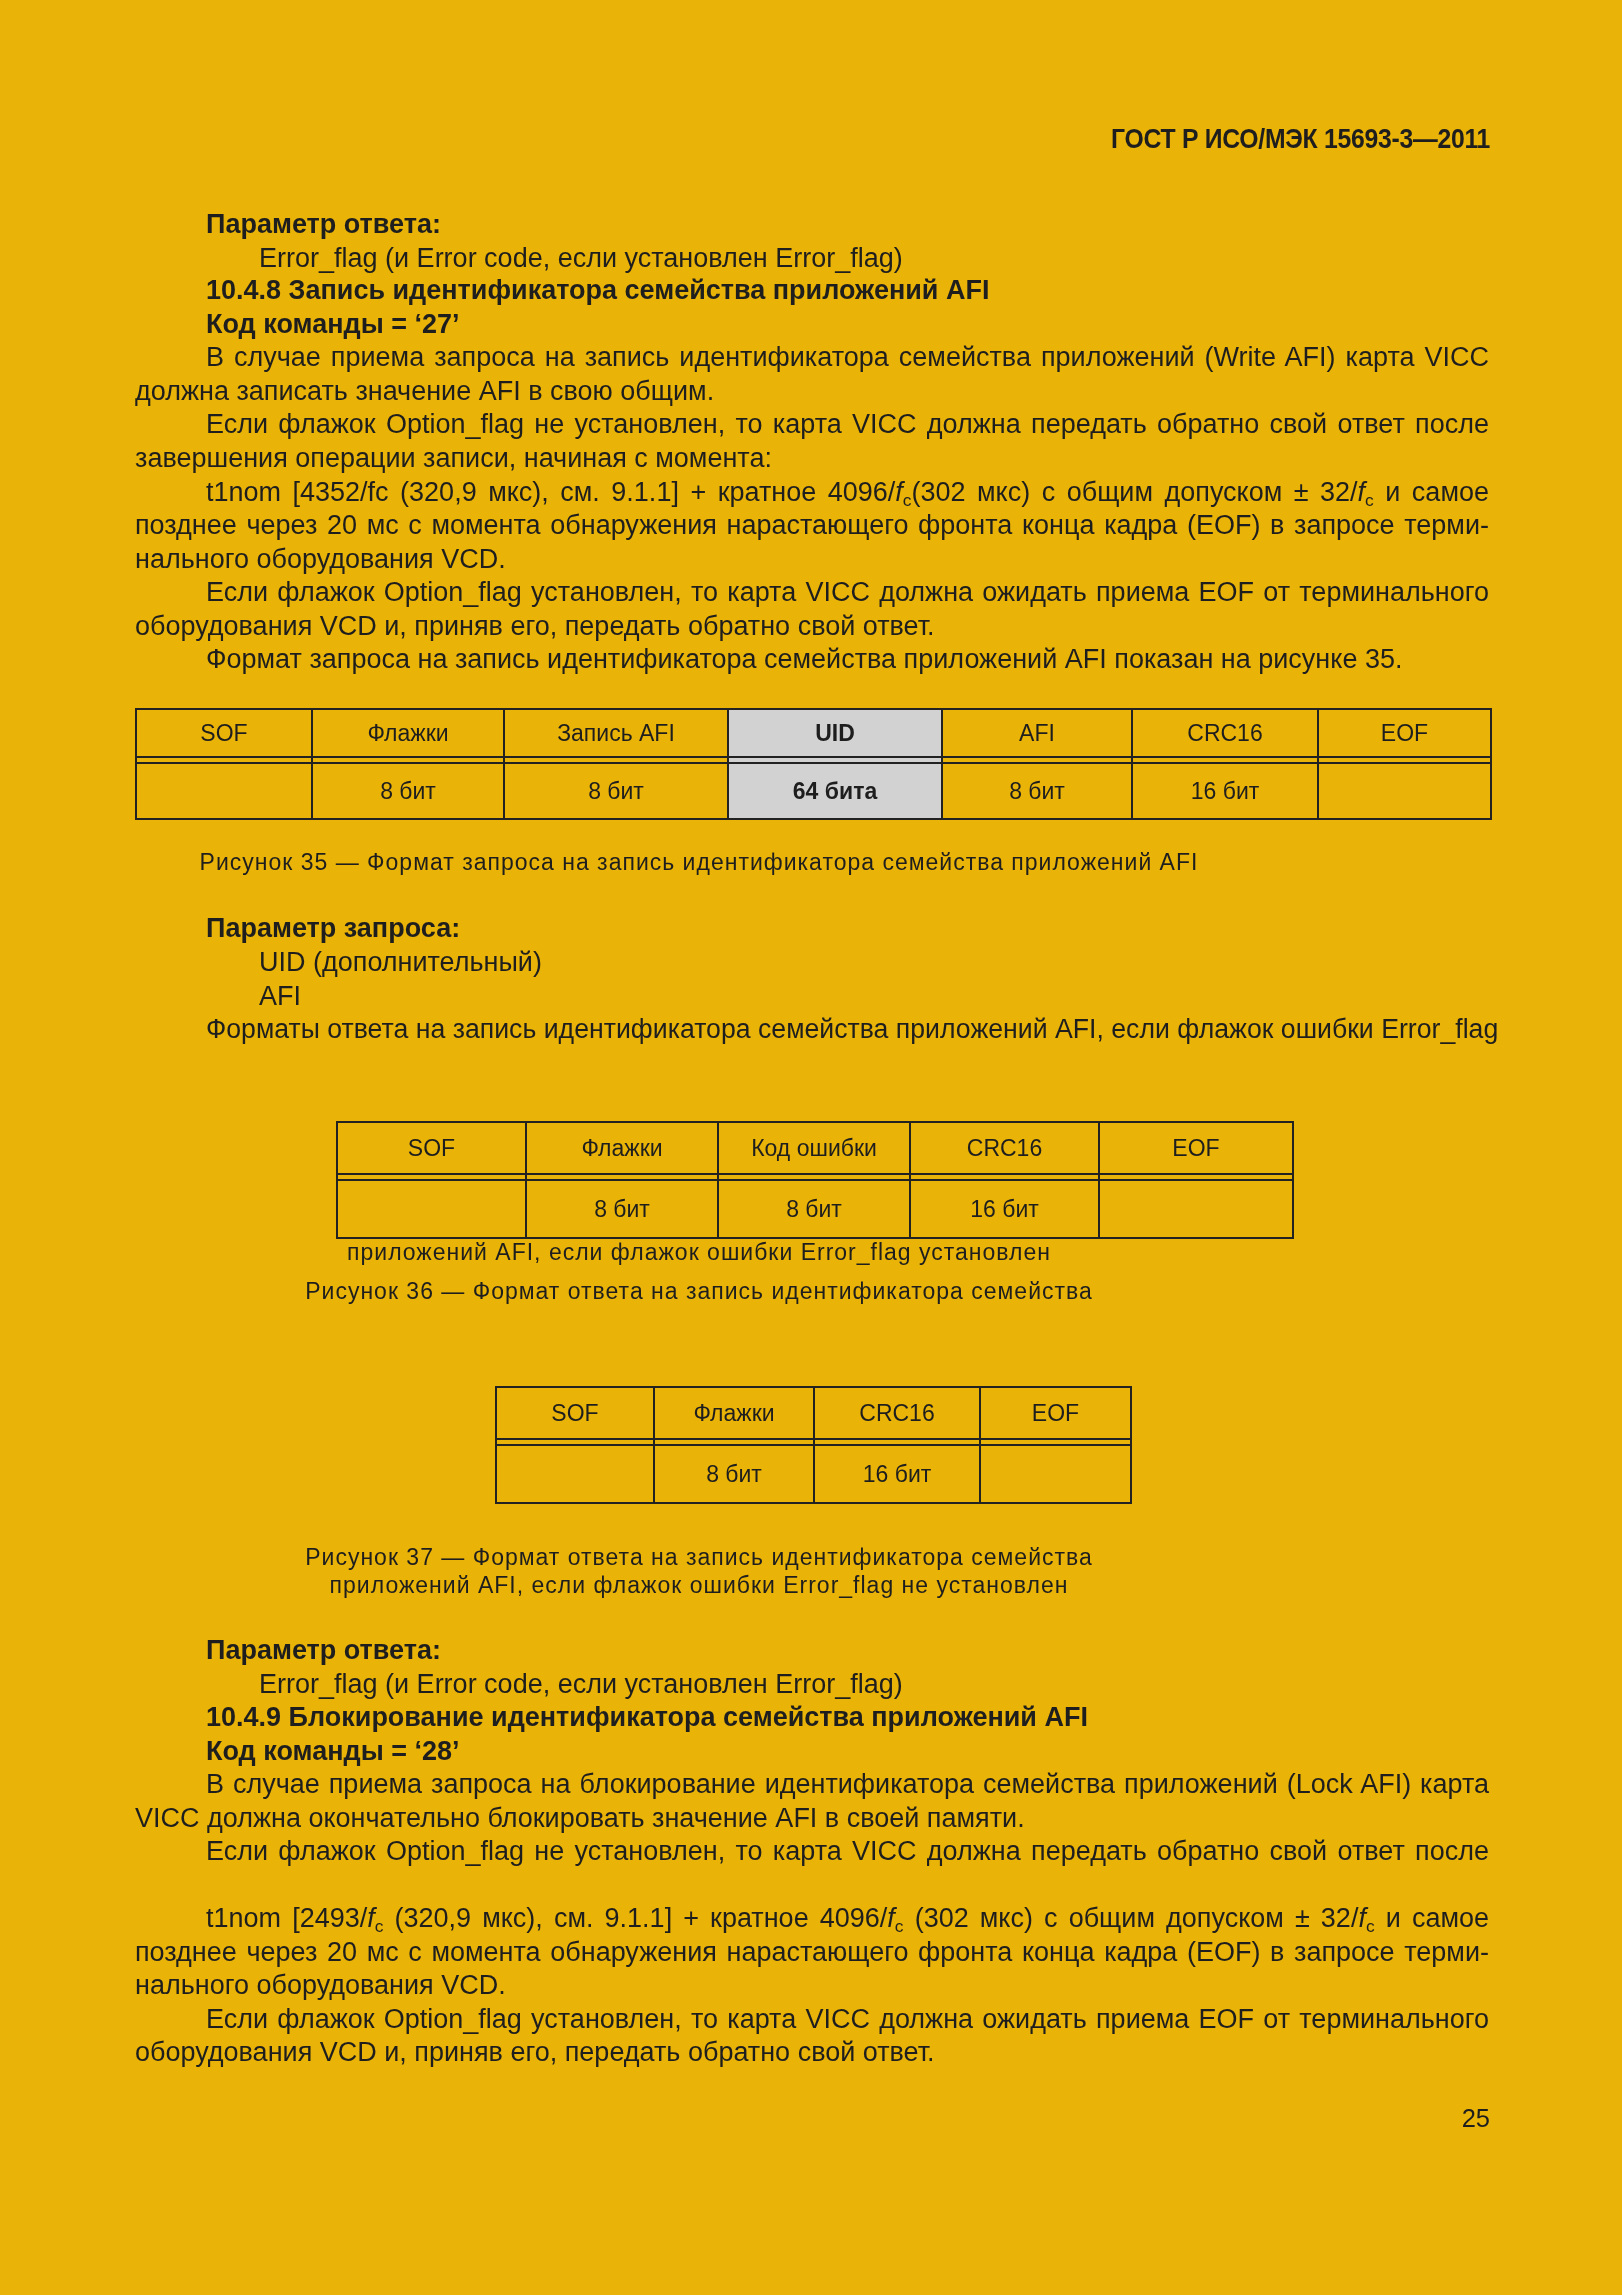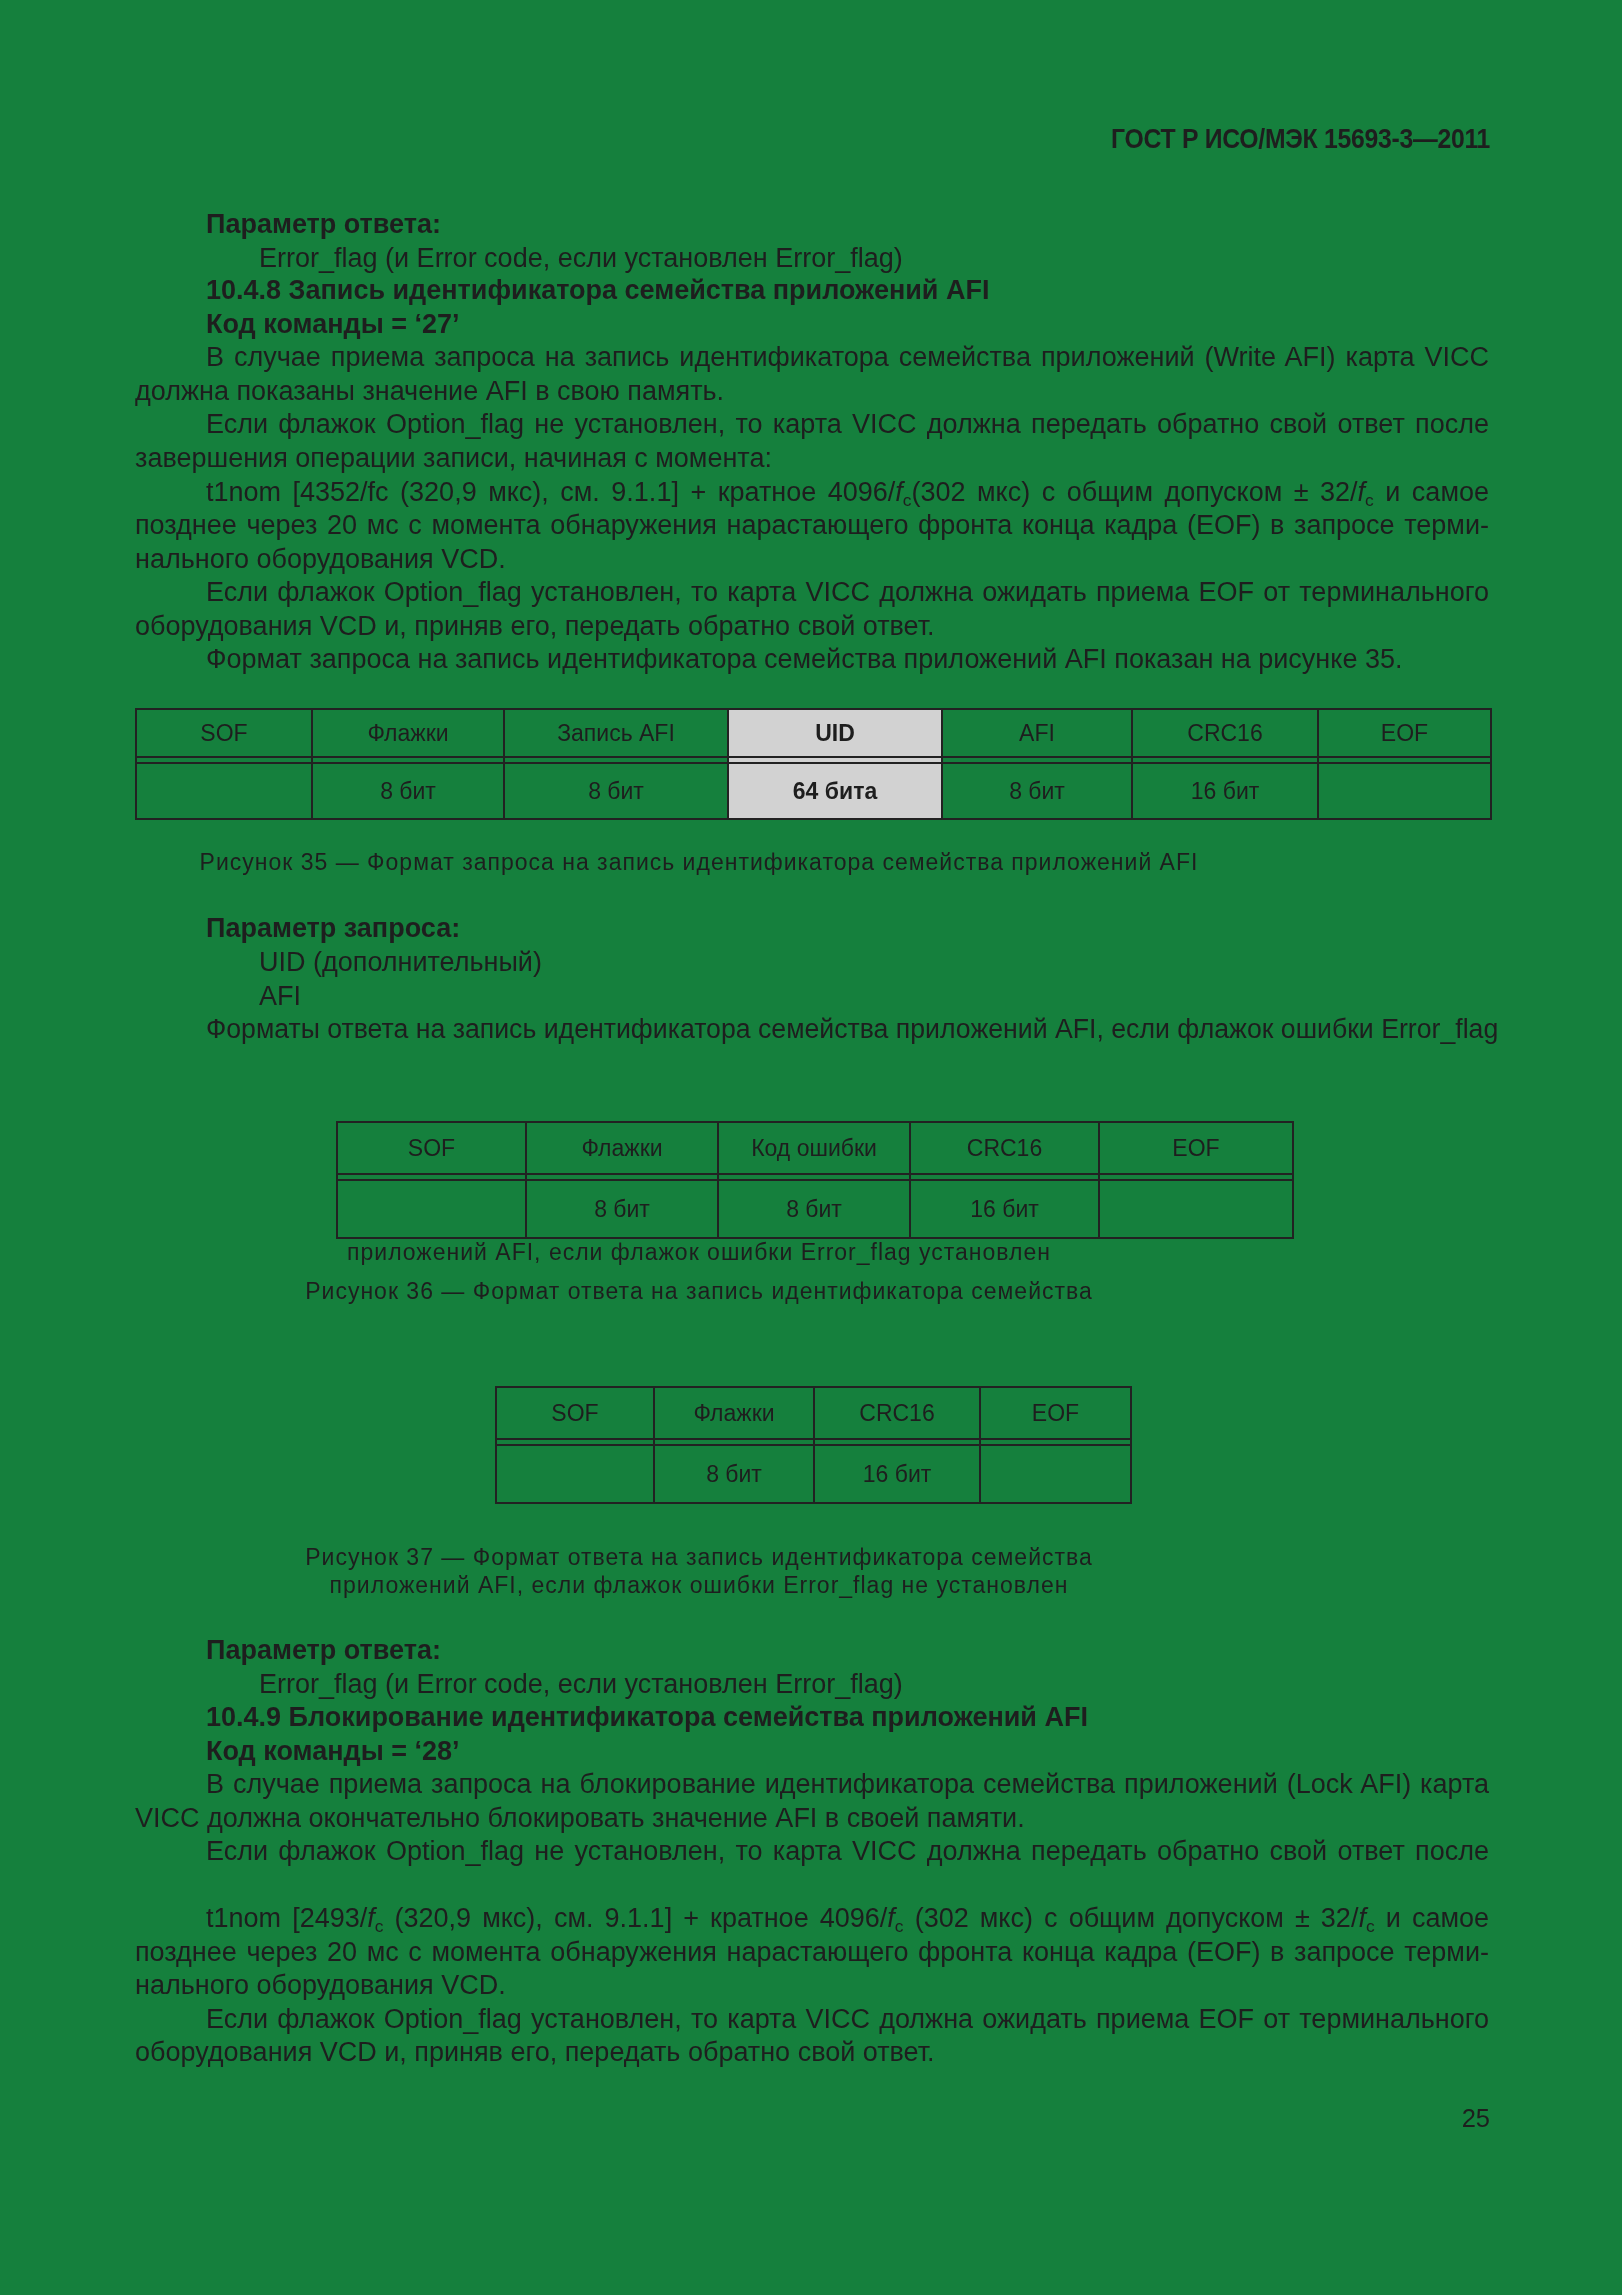--- a/index.html
+++ b/index.html
@@ -1,18 +1,18 @@
 <!DOCTYPE html>
 <html style="font-size:10.7px"><head>
 <meta charset="utf-8">
 <style>
   html, body { margin: 0; padding: 0; background: #ffffff; }
   body { width: 1623px; height: 2295px; position: relative; overflow: hidden;
          font-family: "Liberation Sans", sans-serif; color: #1e1e1e; }
-  .page { position: absolute; left: 0; top: 0; width: 1623px; height: 2295px; background: #15803d; }
+  .page { position: absolute; left: 0; top: 0; width: 1623px; height: 2295px; background: #eab308; }
   .hdr { position: absolute; right: 133px; top: 123px; font-size: 27.5px; font-weight: bold;
          letter-spacing: -0.3px; transform: scaleX(0.9); transform-origin: right top; }
   .ln { position: absolute; left: 135px; width: 1354px; font-size: 27px; line-height: 34px;
         white-space: nowrap; transform-origin: left top; }
   .ln.j { text-align: justify; text-align-last: justify; }
   .ln.b { font-weight: bold; }
   .i1 { left: 206px; width: 1283px; }
   .i2 { left: 259px; }
   .cap { position: absolute; left: 0; width: 1398px; text-align: center; font-size: 23px;
          line-height: 28px; letter-spacing: 1px; white-space: nowrap; }
@@ -32,21 +32,21 @@
 <div class="page">
 
   <div class="hdr">ГОСТ Р ИСО/МЭК 15693-3—2011</div>
 
   <div class="ln b i1" style="top:207px">Параметр ответа:</div>
   <div class="ln i2" style="top:241px">Error_flag (и Error code, если установлен Error_flag)</div>
   <div class="ln b i1" style="top:273px">10.4.8 Запись идентификатора семейства приложений AFI</div>
   <div class="ln b i1" style="top:307px">Код команды = ‘27’</div>
 
   <div class="ln j i1" style="top:340px">В случае приема запроса на запись идентификатора семейства приложений (Write AFI) карта VICC</div>
-  <div class="ln" style="top:374px">должна показаны значение AFI в свою память.</div>
+  <div class="ln" style="top:374px">должна записать значение AFI в свою общим.</div>
   <div class="ln j i1" style="top:407px">Если флажок Option_flag не установлен, то карта VICC должна передать обратно свой ответ после</div>
   <div class="ln" style="top:441px">завершения операции записи, начиная с момента:</div>
   <div class="ln j i1" style="top:475px"><span>t1nom [4352/fc (320,9 мкс), см. 9.1.1] + кратное 4096/</span><i class="f">f</i><sub>c</sub><span>(302 мкс) с общим допуском ± 32/</span><i class="f">f</i><sub>c</sub><span> и самое</span></div>
   <div class="ln j" style="top:508px">позднее через 20 мс с момента обнаружения нарастающего фронта конца кадра (EOF) в запросе терми-</div>
   <div class="ln" style="top:542px">нального оборудования VCD.</div>
   <div class="ln j i1" style="top:575px">Если флажок Option_flag установлен, то карта VICC должна ожидать приема EOF от терминального</div>
   <div class="ln" style="top:609px">оборудования VCD и, приняв его, передать обратно свой ответ.</div>
   <div class="ln i1" style="top:642px">Формат запроса на запись идентификатора семейства приложений AFI показан на рисунке 35.</div>
 
   <table class="fig" id="fig35" style="left:135px; top:708px; width:1355px;">

